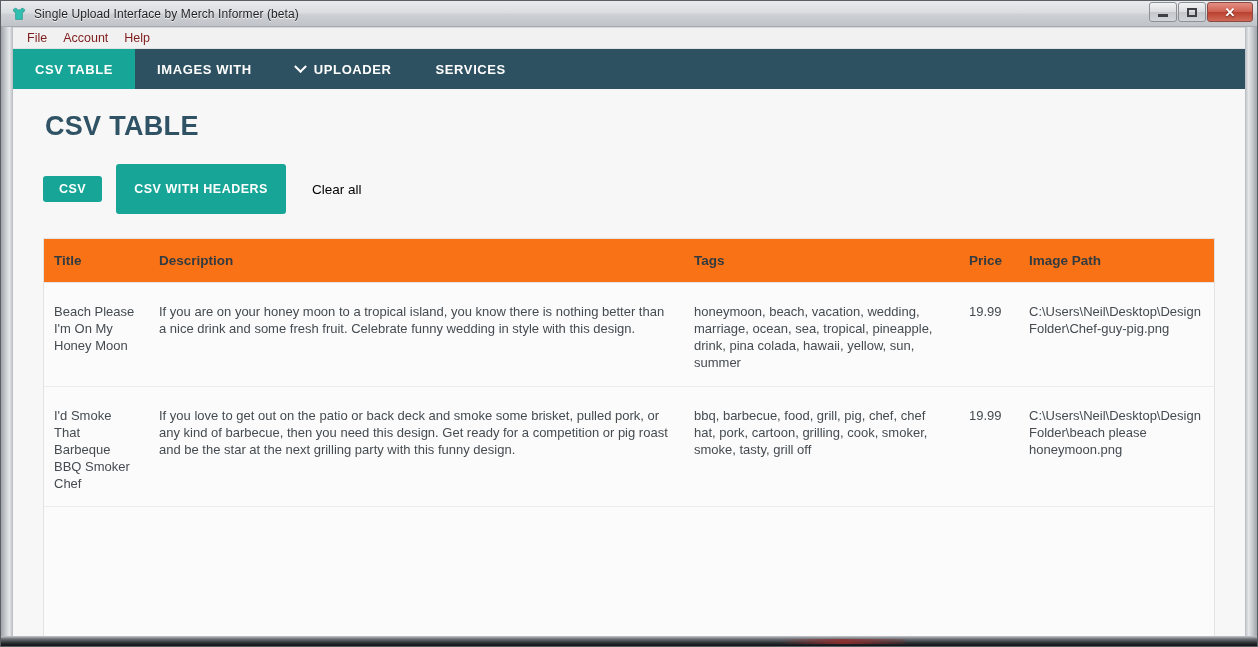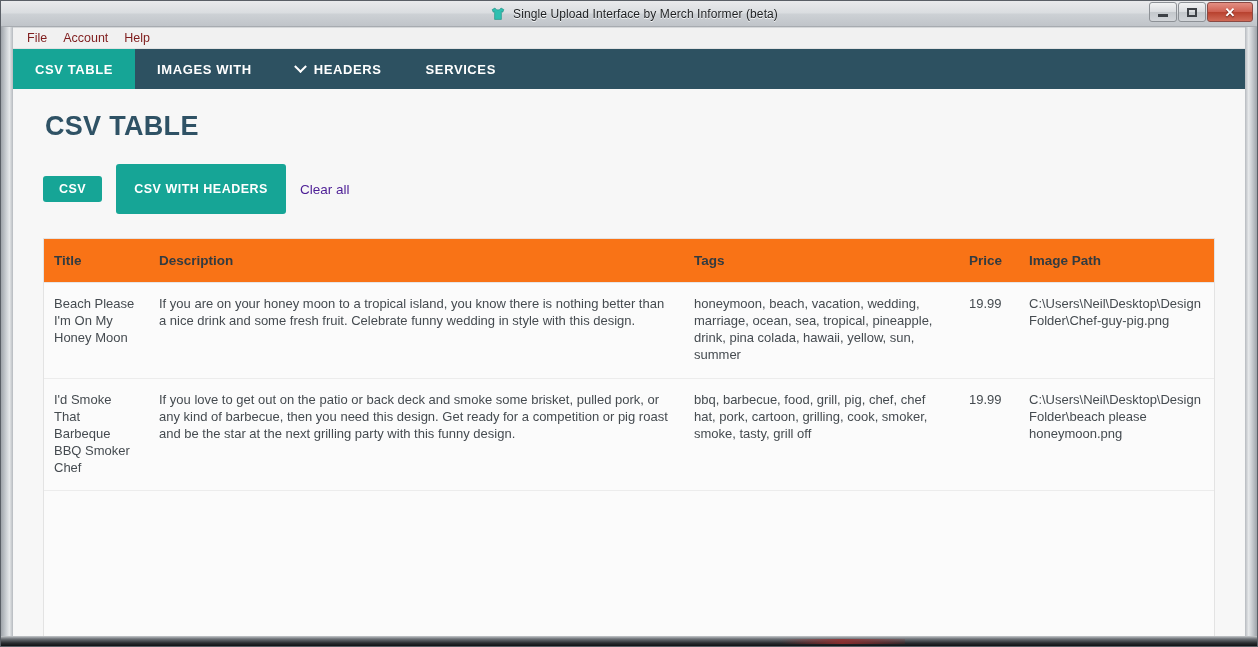--- a/index.html
+++ b/index.html
@@ -34,21 +34,20 @@
     content:""; position:absolute; left: 62%; right: 28%; top: 3px; height: 5px;
     background: linear-gradient(to right, rgba(140,40,40,0), rgba(150,45,45,.85), rgba(120,35,35,.2));
   }
 
   
   .titlebar {
     position: absolute; left: 0; top: 0; right: 0; height: 26px;
     background: linear-gradient(to bottom, #e9eaec 0%, #dadde0 48%, #cdd1d5 52%, #c0c4c9 100%);
     display: flex; align-items: center;
     border-bottom: 1px solid #a7abb0;
-    justify-content: center;
   }
   .title-icon {
     width: 16px; height: 16px; margin-left: 10px; margin-right: 7px;
     position: relative; flex: none;
   }
   .title-text {
     font-size: 12px; color: #1d1f21; letter-spacing: .1px;
     text-shadow: 0 1px 0 rgba(255,255,255,.85);
     white-space: nowrap;
   }
@@ -126,22 +125,22 @@
   .btn-row { display: flex; align-items: center; gap: 14px; margin-bottom: 24px; }
   .btn {
     background: #16a596; color: #fff;
     border: none; border-radius: 3px;
     font-family: "Liberation Sans", sans-serif;
     font-size: 12.5px; font-weight: bold; letter-spacing: .5px;
     padding: 6px 16px; cursor: pointer;
   }
   .btn.wide { padding: 18px 18px; }
   .link-clear {
-    color: #4c1d95; font-size: 13.5px; cursor: pointer; text-decoration: none;
-    margin-left: 0;
+    color: #000000; font-size: 13.5px; cursor: pointer; text-decoration: none;
+    margin-left: 12px;
   }
 
   
   .table-panel {
     background: #fbfbfb;
     border: 1px solid #e3e3e3;
     height: 402px;
     overflow: hidden;
   }
   table.csv {
@@ -150,21 +149,21 @@
   }
   table.csv th {
     text-align: left;
     font-size: 13.5px; font-weight: bold; color: #333b40;
     padding: 14px 10px 14px 10px;
     border-bottom: 1px solid #e6e6e6;
     background: #f97316;
   }
   table.csv td {
     font-size: 13px; color: #454b50;
-    padding: 12px 10px 14px 10px;
+    padding: 20px 10px 14px 10px;
     vertical-align: top;
     line-height: 1.32;
     border-bottom: 1px solid #ececec;
     word-wrap: break-word;
   }
   .col-title { width: 105px; }
   .col-desc  { width: 535px; }
   .col-tags  { width: 275px; }
   .col-price { width: 60px; }
   .col-path  { width: 200px; }
@@ -208,21 +207,21 @@
 
     <div class="navbar">
       <div class="nav-item active">
         <span>CSV TABLE</span>
       </div>
       <div class="nav-item">
         <span>IMAGES WITH</span>
       </div>
       <div class="nav-item">
         <span class="chev"></span>
-        <span>HEADERS</span>
+        <span>UPLOADER</span>
       </div>
       <div class="nav-item">
         <span>SERVICES</span>
       </div>
     </div>
 
     <div class="content">
 
       <h1 class="page-title">CSV TABLE</h1>
 

